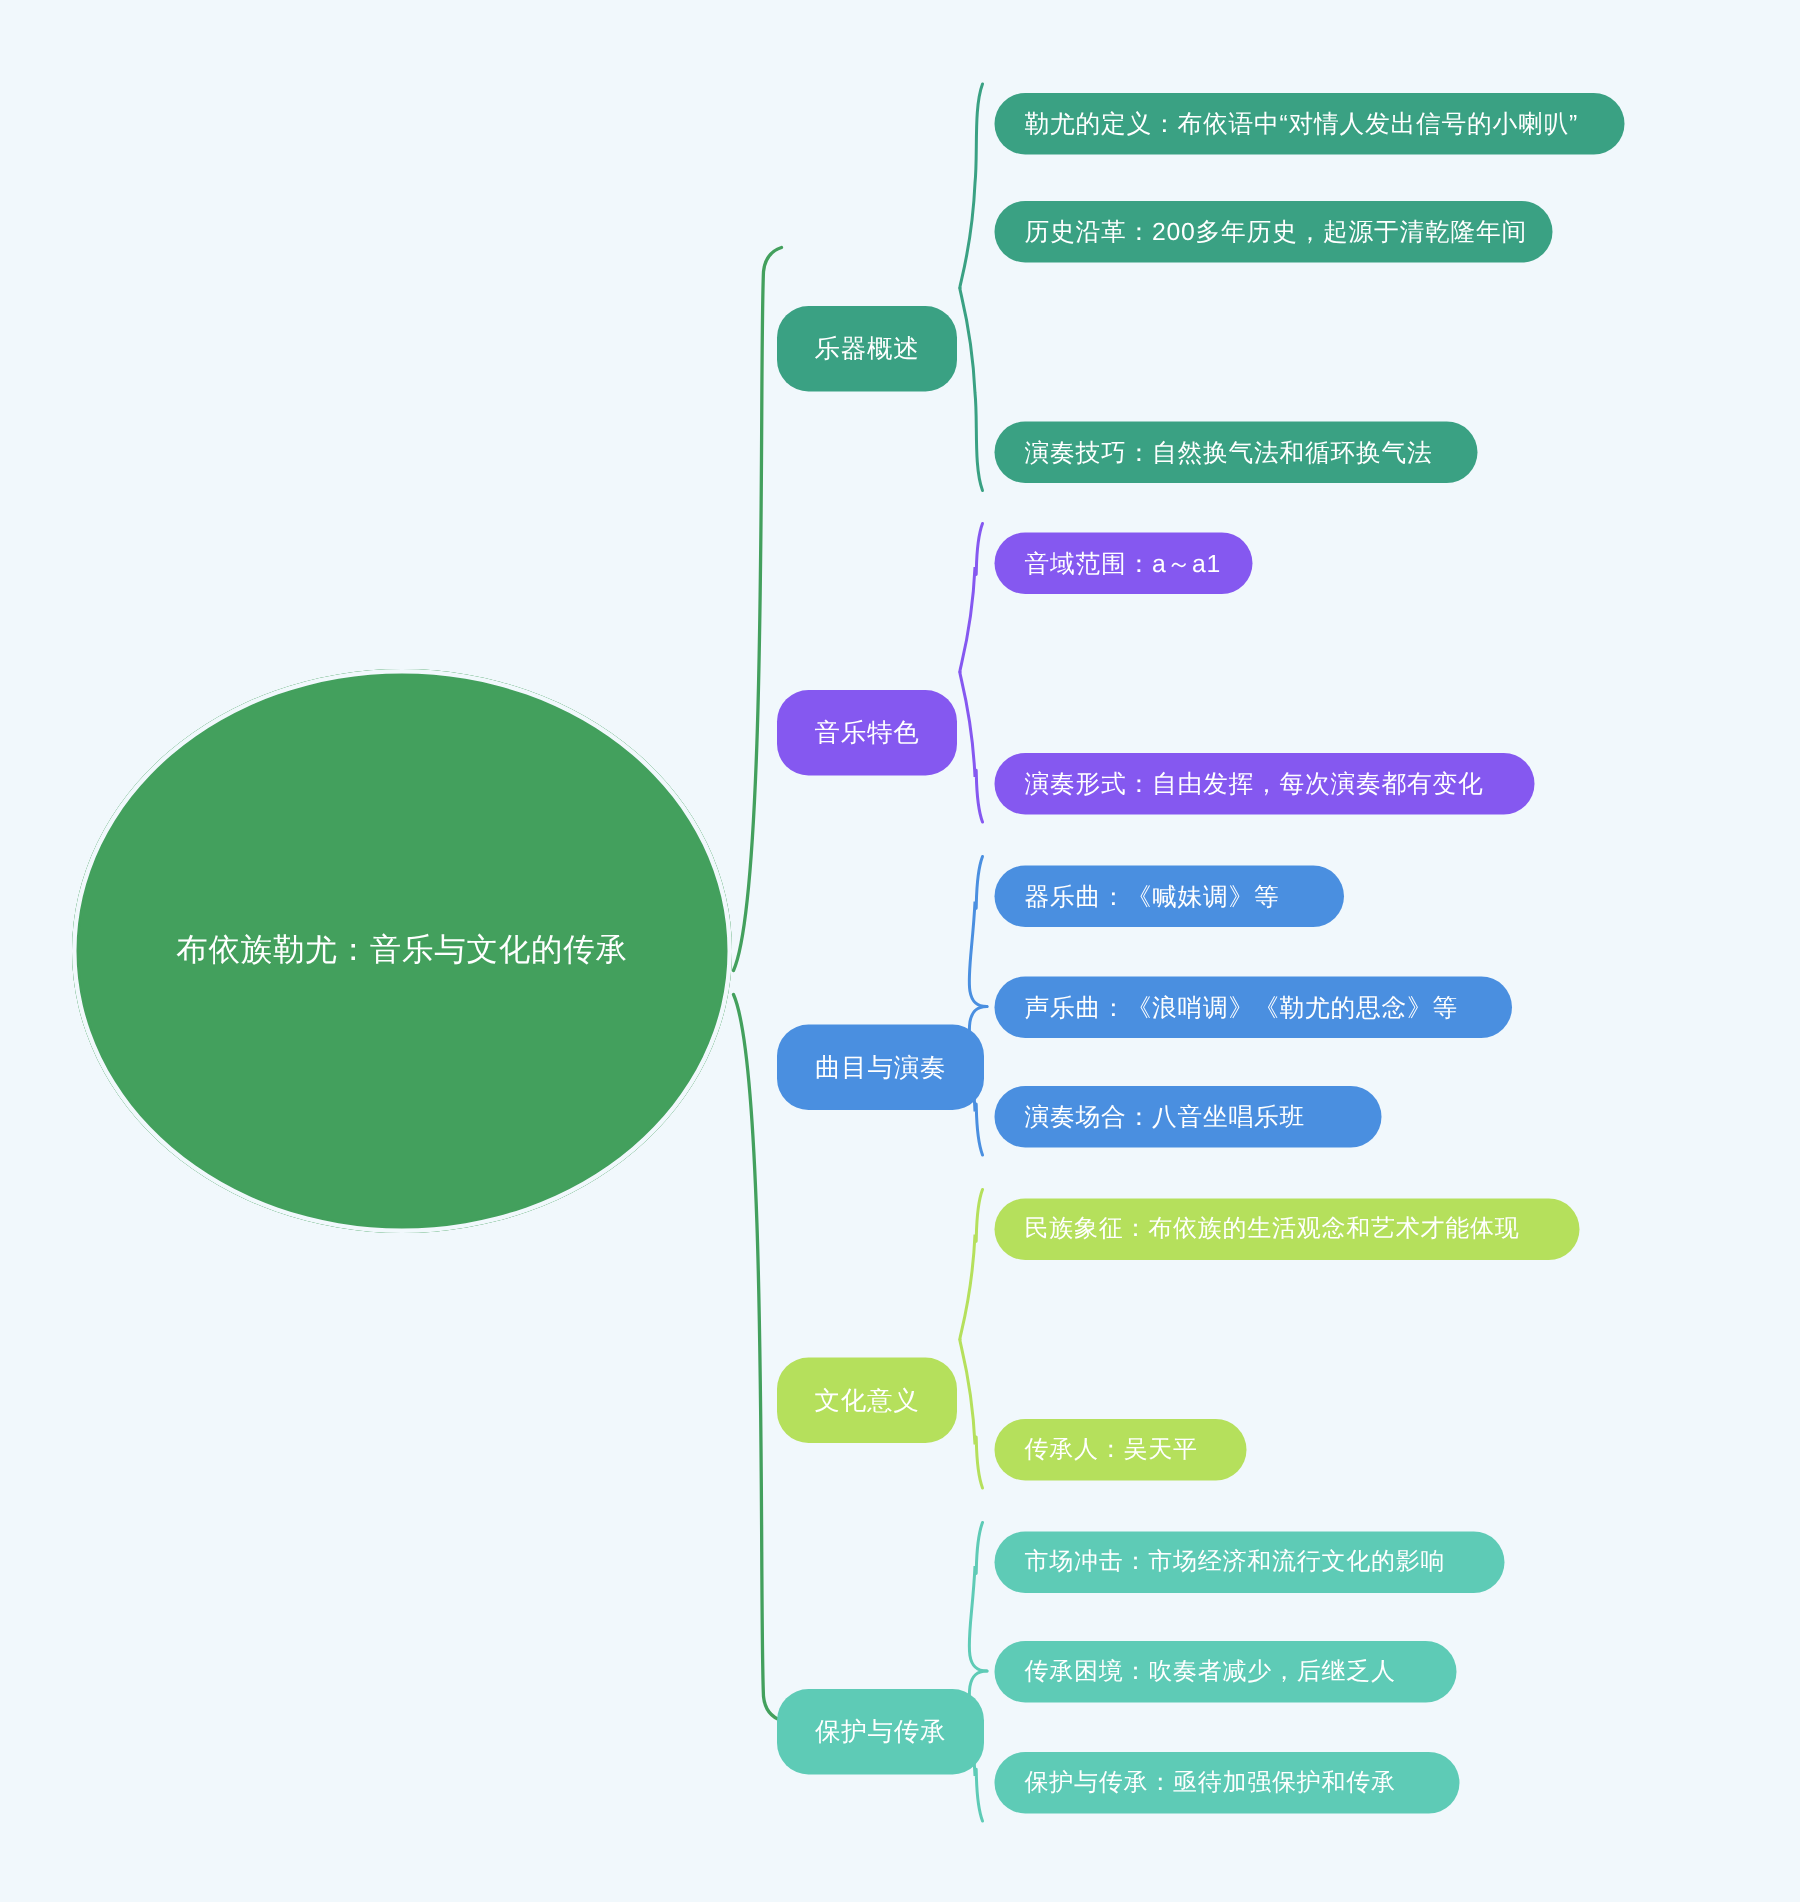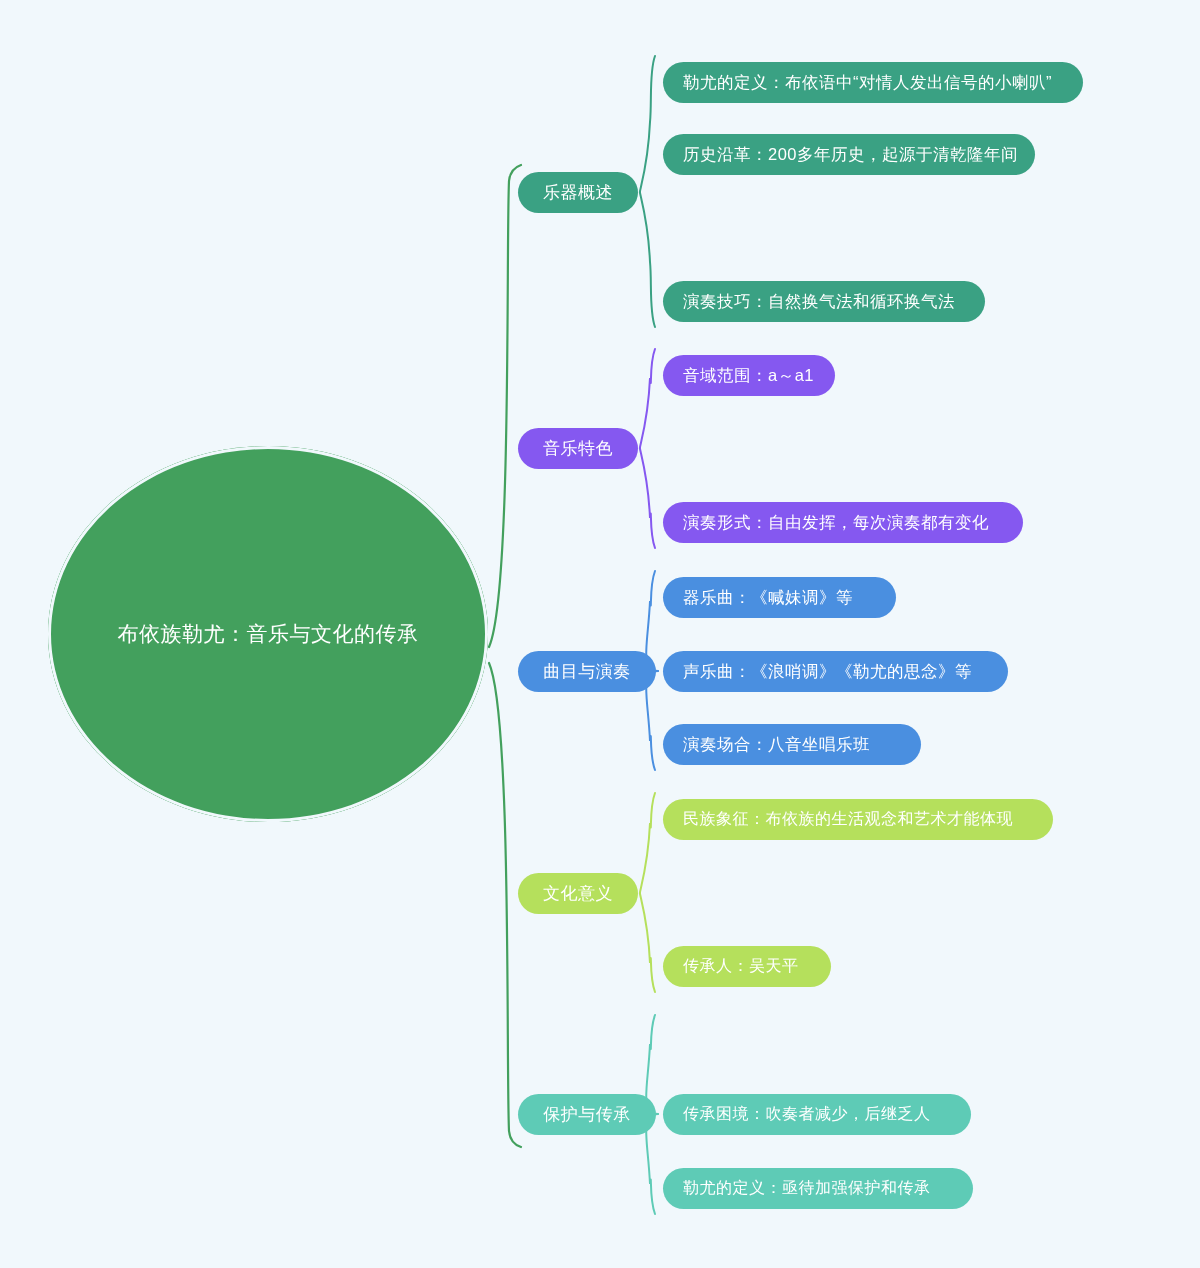--- a/index.html
+++ b/index.html
@@ -51,25 +51,26 @@
     font-size: 21px;
     box-shadow: inset 0 0 0 3px #f1f8fc, inset 0 0 0 4.5px #43a05d;
   }
   .root-node .root-label {
     padding: 0 34px;
     line-height: 1.4;
   }
 
   
   .branch-node {
-    height: 41px;
+    height: 57px;
     border-radius: 21px;
     padding: 0 18px;
     justify-content: center;
     font-size: 17px;
+    margin-top: 32px;
   }
   
   .leaf-node {
     height: 41px;
     border-radius: 21px;
     padding: 0 20px;
     justify-content: flex-start;
     font-size: 16.5px;
   }
   .leaf-node.small {
@@ -135,19 +136,22 @@
     </div>
     <div class="node leaf-node small" style="left: 663px; top: 799px; width: 390px; background: rgb(181, 224, 92);">
       <span>民族象征：布依族的生活观念和艺术才能体现</span>
     </div>
     <div class="node leaf-node small" style="left: 663px; top: 946px; width: 168px; background: rgb(181, 224, 92);">
       <span>传承人：吴天平</span>
     </div>
     <div class="node branch-node" style="left: 518px; top: 1094px; width: 138px; background: rgb(94, 203, 182);">
       <span>保护与传承</span>
     </div>
+    <div class="node leaf-node small" style="left: 663px; top: 1021px; width: 340px; background: rgb(94, 203, 182);">
+      <span>市场冲击：市场经济和流行文化的影响</span>
+    </div>
     <div class="node leaf-node small" style="left: 663px; top: 1094px; width: 308px; background: rgb(94, 203, 182);">
       <span>传承困境：吹奏者减少，后继乏人</span>
     </div>
     <div class="node leaf-node small" style="left: 663px; top: 1168px; width: 310px; background: rgb(94, 203, 182);">
-      <span>勒尤的定义：亟待加强保护和传承</span>
+      <span>保护与传承：亟待加强保护和传承</span>
     </div>
   </div>
 
 </body></html>

